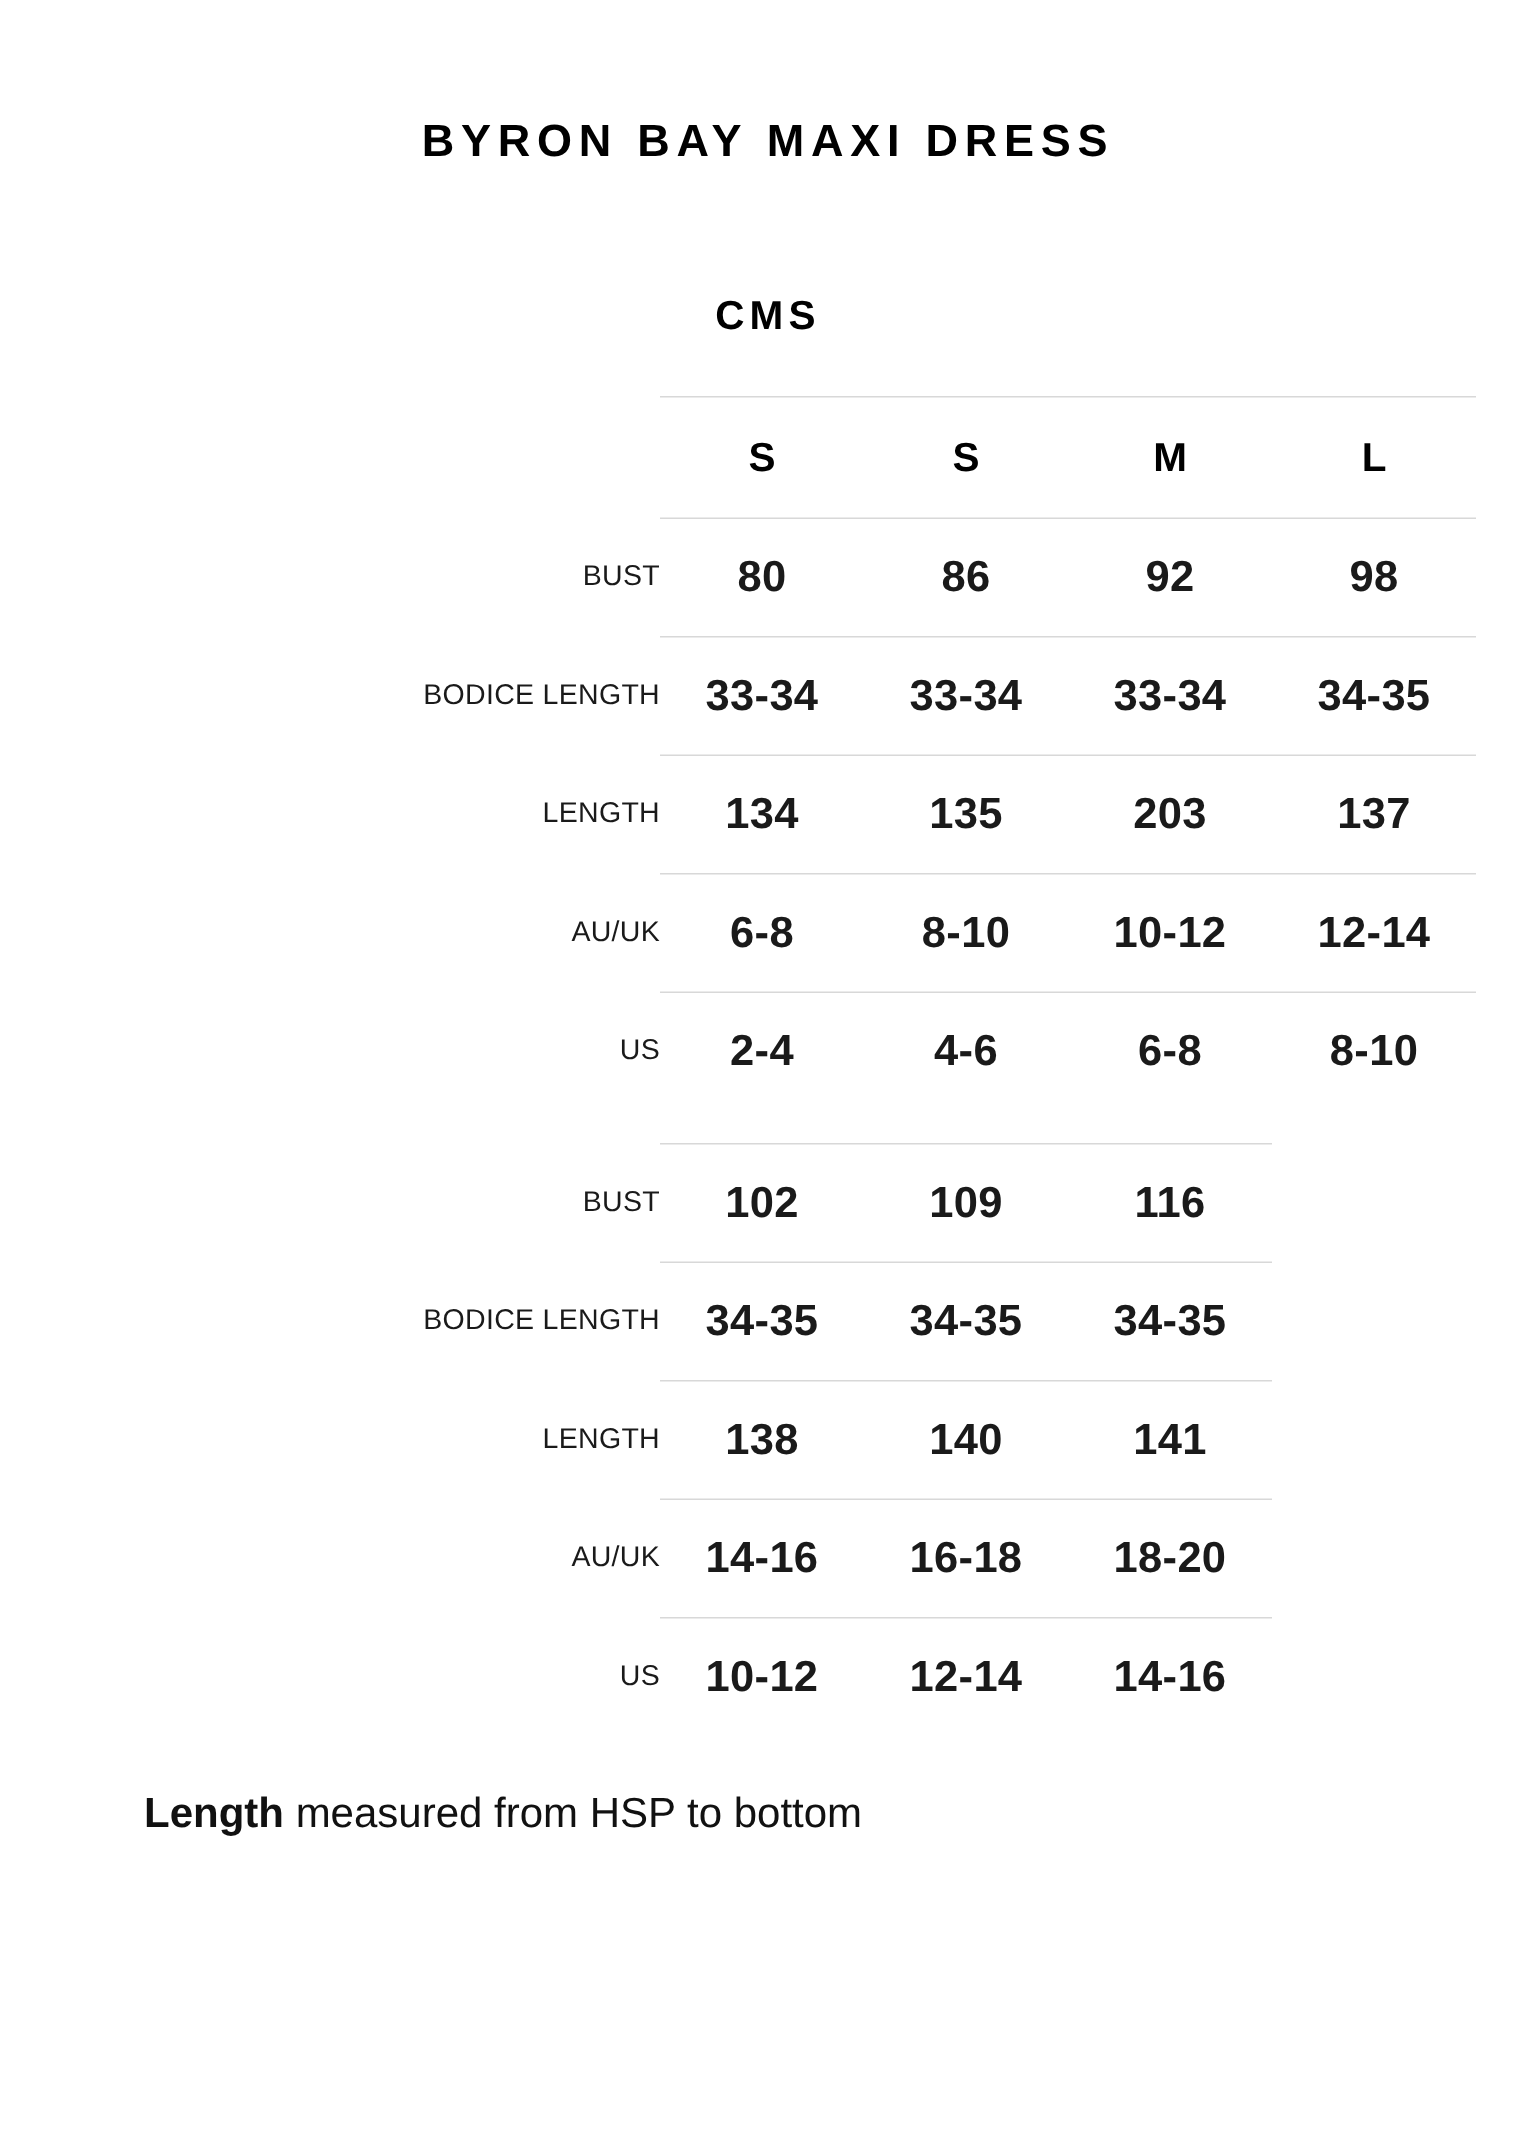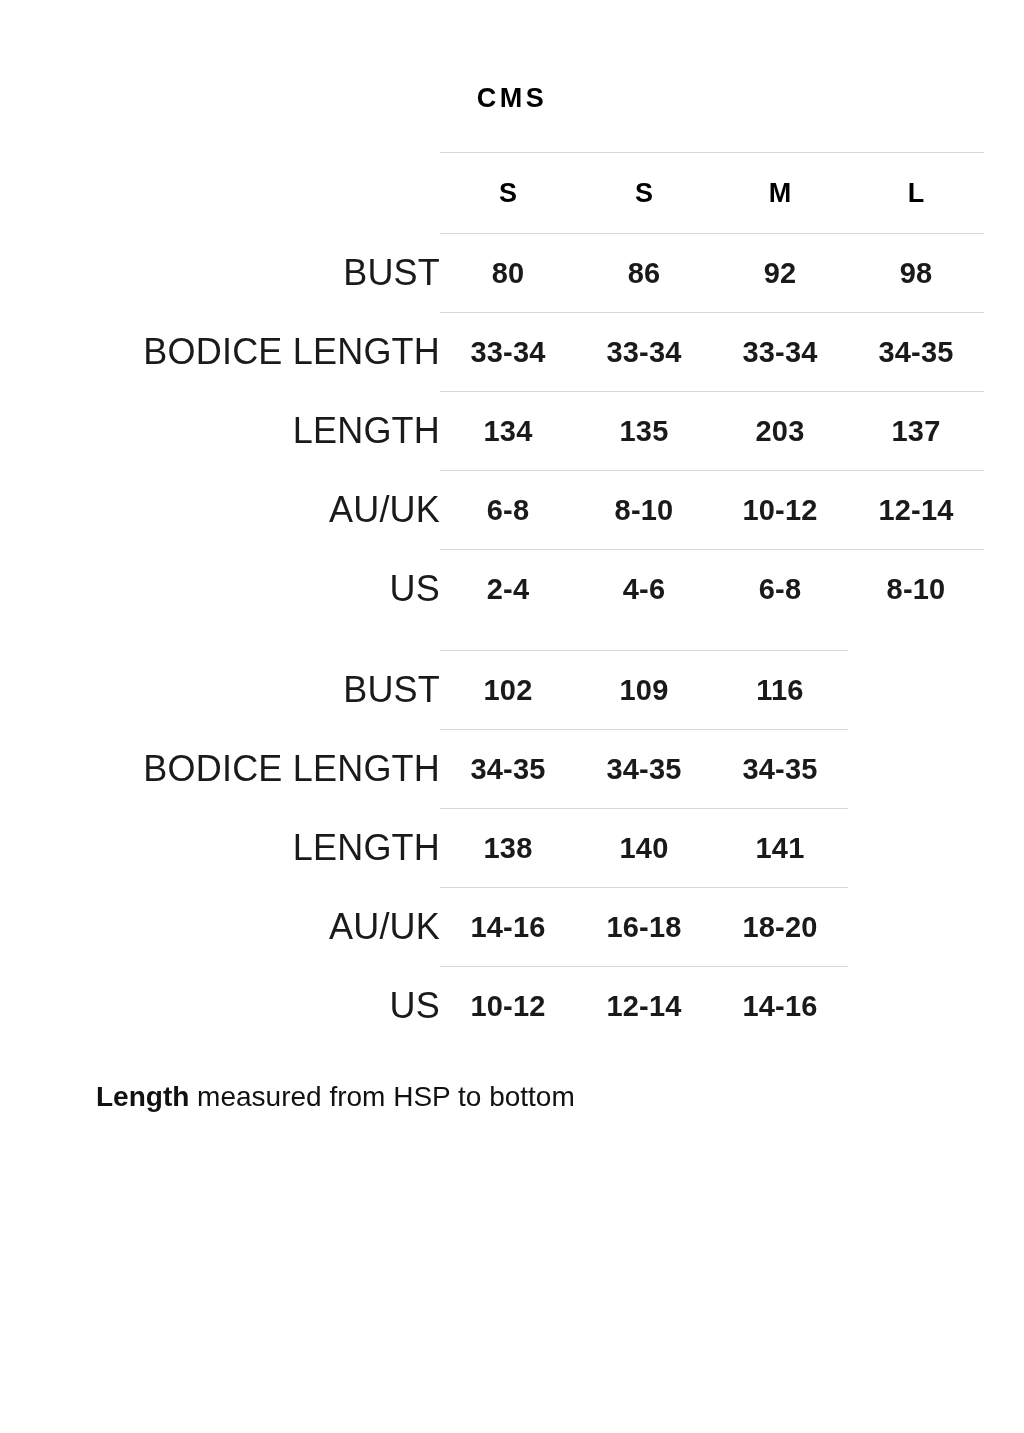--- a/index.html
+++ b/index.html
@@ -50,21 +50,21 @@
   table.sizes col.label { width: 400px; }
   table.sizes col.val { width: 136px; }
   table.sizes td, table.sizes th {
     padding: 0;
     margin: 0;
     vertical-align: middle;
   }
   .label-cell {
     text-align: right;
     padding-right: 26px;
-    font-size: 36px;
+    font-size: 19px;
     font-weight: 400;
     color: #1a1a1a;
     height: 78px;
     letter-spacing: 0.2px;
   }
   .val-cell {
     text-align: center;
     font-size: 29px;
     font-weight: 700;
     color: #1a1a1a;
@@ -97,20 +97,21 @@
   }
   .note b {
     font-weight: 700;
   }
 </style>
 </head>
 <body>
 
 <div class="page">
 
+  <div class="title">BYRON BAY MAXI DRESS</div>
   <div class="unit">CMS</div>
 
   <div class="table-wrap">
 
     <table class="sizes">
       <colgroup>
         <col class="label">
           <col class="val">
           <col class="val">
           <col class="val">

